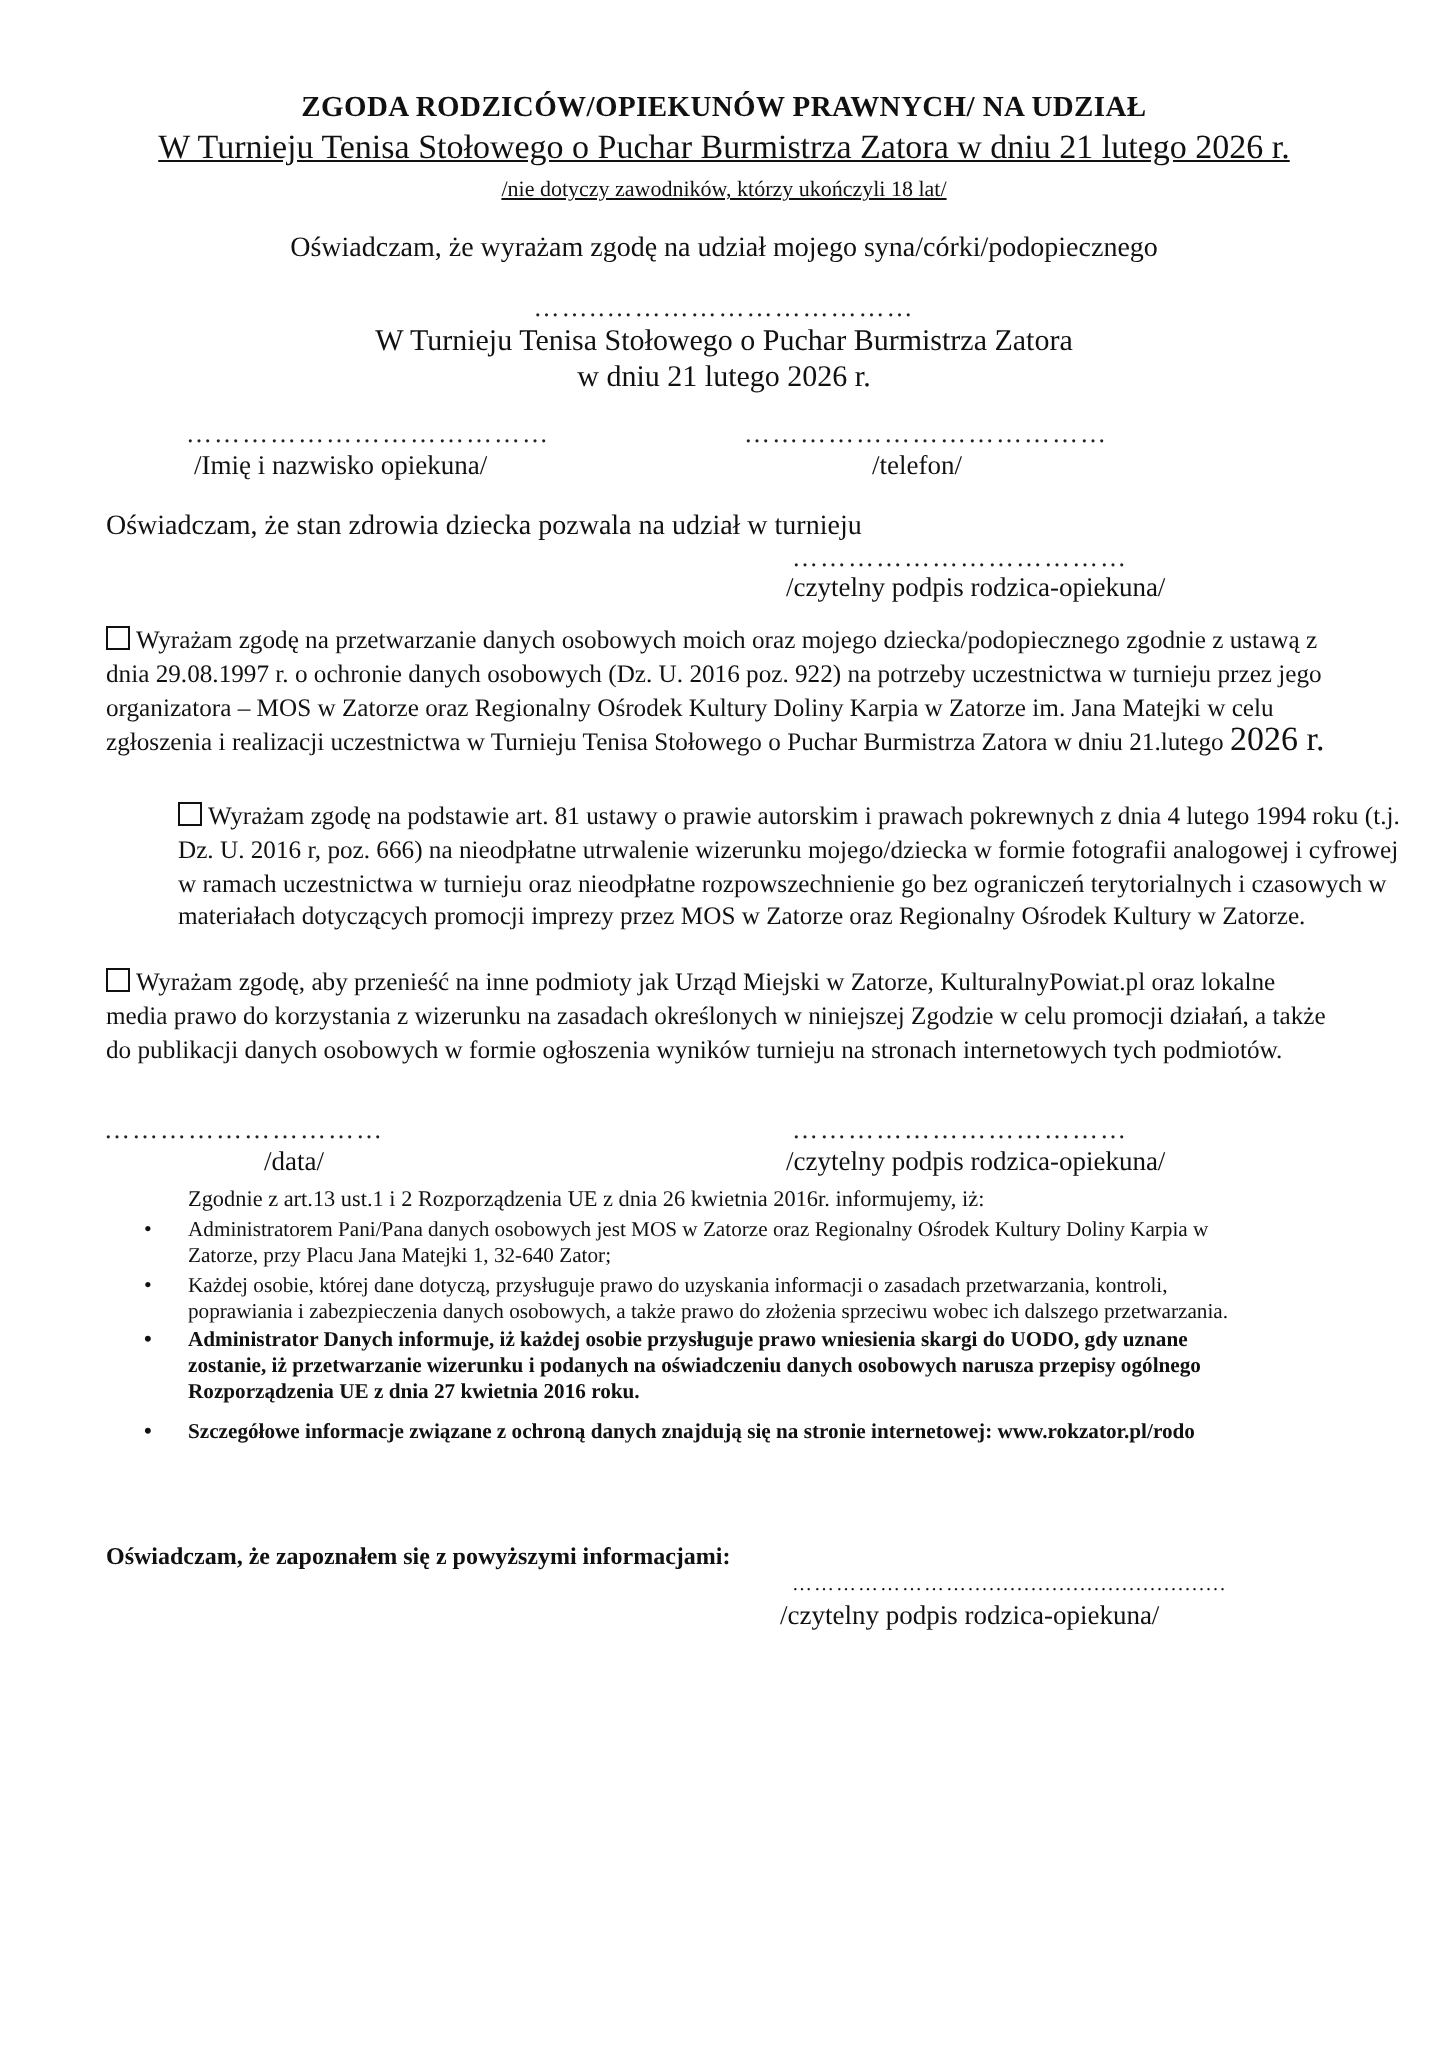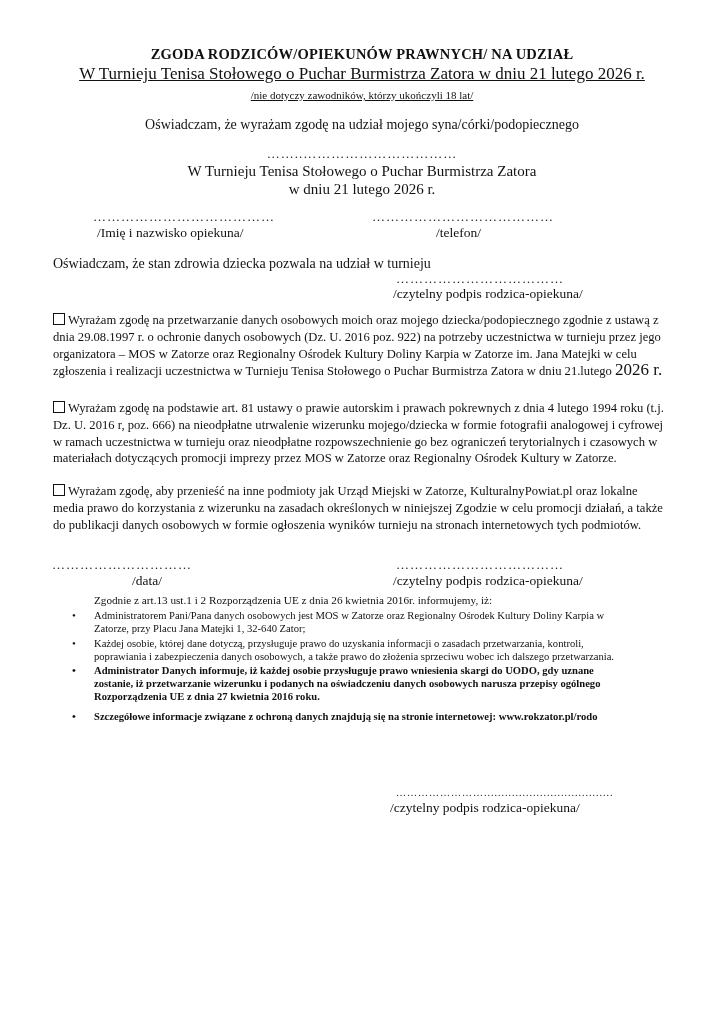--- a/index.html
+++ b/index.html
@@ -56,21 +56,21 @@
   <div class="abs fieldlabel" style="top:225px;left:436px;">/telefon/</div>
 
   <div class="abs intro" style="top:256px;left:53px;">Oświadczam, że stan zdrowia dziecka pozwala na udział w turnieju</div>
   <div class="abs dots" style="top:271px;left:396px;">………………………………</div>
   <div class="abs fieldlabel" style="top:286px;left:393px;">/czytelny podpis rodzica-opiekuna/</div>
 
   <div class="abs body-par" style="top:312px;">
     <span class="cb-box"></span><span>Wyrażam zgodę na przetwarzanie danych osobowych moich oraz mojego dziecka/podopiecznego zgodnie z ustawą z dnia 29.08.1997 r.  o ochronie danych osobowych (Dz. U. 2016 poz. 922) na potrzeby uczestnictwa w turnieju przez  jego organizatora – MOS w Zatorze oraz Regionalny Ośrodek Kultury Doliny Karpia w Zatorze im. Jana Matejki w celu zgłoszenia i realizacji uczestnictwa w Turnieju Tenisa Stołowego o Puchar Burmistrza Zatora w dniu 21.lutego </span><span class="big-suffix">2026 r.</span>
   </div>
 
-  <div class="abs body-par" style="top:400px;">
+  <div class="abs body-par" style="top:400px;margin-left:36px;">
     <span class="cb-box"></span><span>Wyrażam zgodę na podstawie art. 81 ustawy o prawie autorskim i prawach  pokrewnych z dnia 4 lutego 1994 roku (t.j. Dz. U. 2016 r, poz. 666) na nieodpłatne utrwalenie wizerunku mojego/dziecka w formie fotografii analogowej i cyfrowej w ramach uczestnictwa w turnieju  oraz nieodpłatne rozpowszechnienie go bez ograniczeń terytorialnych i czasowych w materiałach dotyczących promocji imprezy przez  MOS w Zatorze  oraz Regionalny Ośrodek Kultury w Zatorze.</span><span></span>
   </div>
 
   <div class="abs body-par" style="top:483px;">
     <span class="cb-box"></span><span>Wyrażam zgodę, aby przenieść na inne podmioty jak Urząd Miejski w Zatorze, KulturalnyPowiat.pl oraz lokalne media prawo do korzystania z wizerunku na zasadach określonych w niniejszej Zgodzie w celu promocji działań, a także do publikacji danych osobowych w formie ogłoszenia wyników turnieju na stronach internetowych tych podmiotów.</span><span></span>
   </div>
 
   <div class="abs dots" style="top:557px;left:52px;">…………………………</div>
   <div class="abs fieldlabel" style="top:573px;left:132px;">/data/</div>
   <div class="abs dots" style="top:557px;left:396px;">………………………………</div>
@@ -91,16 +91,17 @@
         <span class="marker">•</span>
         <span>Administrator Danych informuje, iż każdej osobie przysługuje prawo wniesienia skargi do UODO, gdy uznane zostanie, iż przetwarzanie wizerunku i podanych na oświadczeniu danych osobowych narusza przepisy ogólnego Rozporządzenia  UE z dnia  27 kwietnia 2016 roku.</span>
       </li>
       <li class="bold" style="margin-top:6px;">
         <span class="marker">•</span>
         <span>Szczegółowe informacje związane z ochroną danych znajdują się na stronie internetowej: www.rokzator.pl/rodo</span>
       </li>
     </ul>
   </div>
 
+  <div class="abs bold" style="top:771px;left:53px;font-size:12px;">Oświadczam, że zapoznałem się z powyższymi informacjami:</div>
   <div class="abs small-dots" style="top:787px;left:396px;">…………………….....................................</div>
   <div class="abs final-label" style="top:800px;left:390px;">/czytelny podpis rodzica-opiekuna/</div>
 
 </div>
 
 </body></html>

